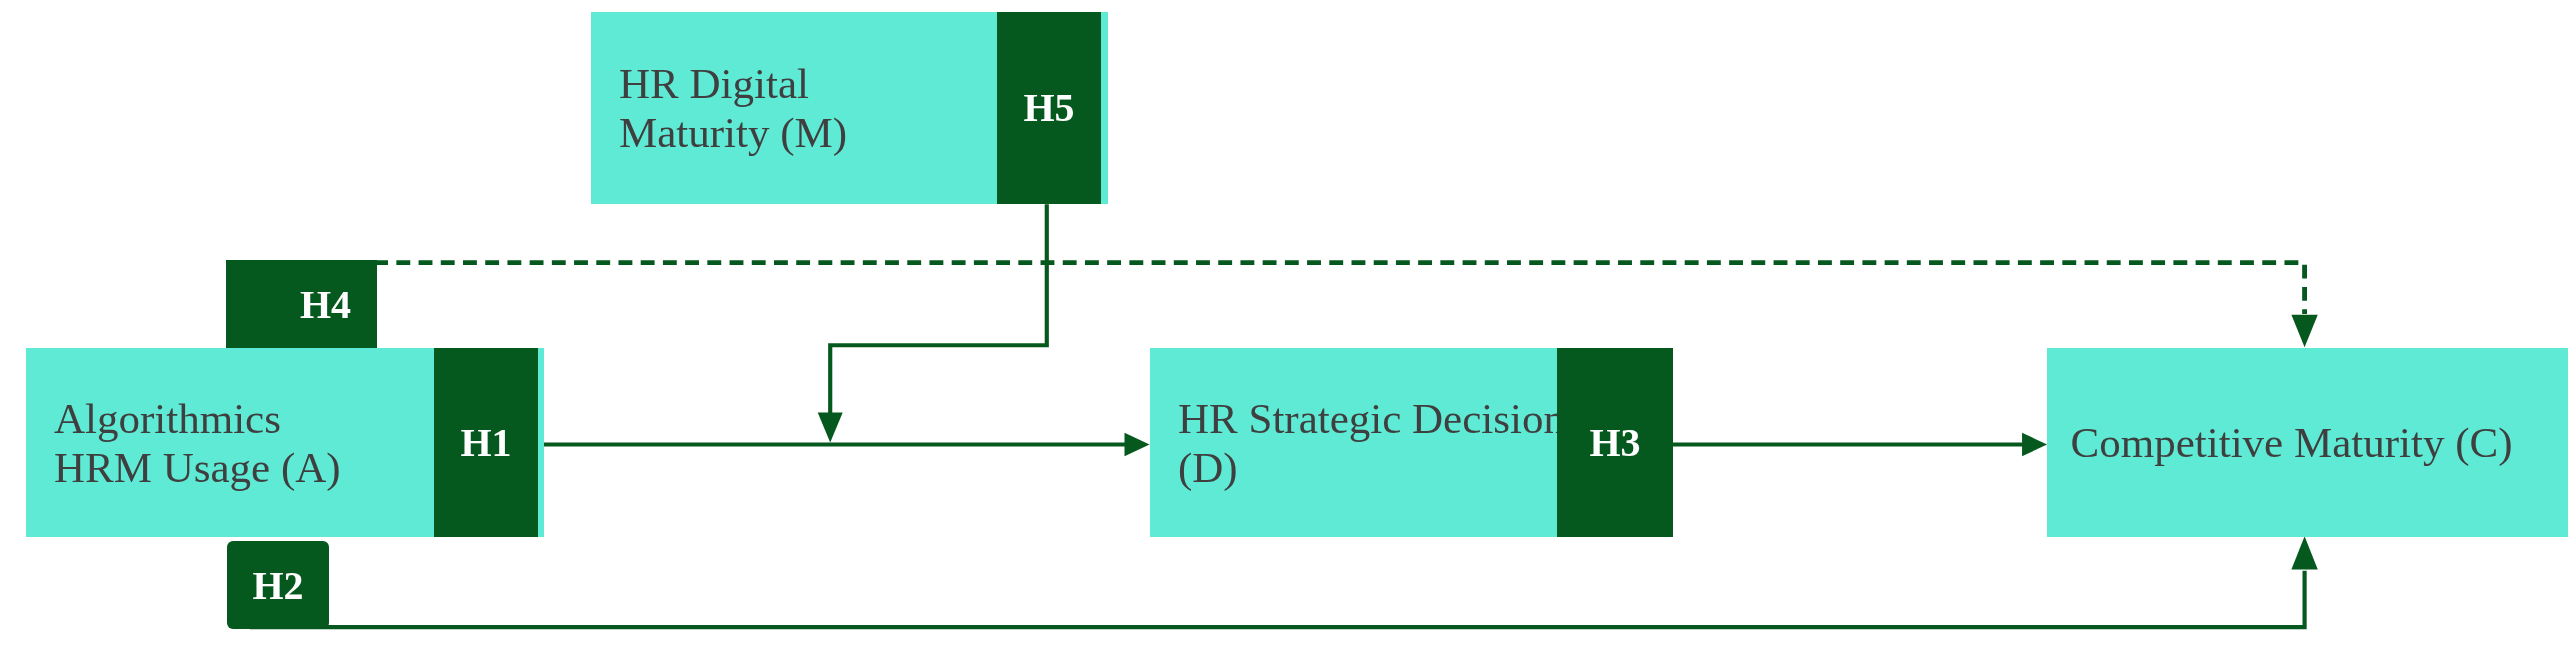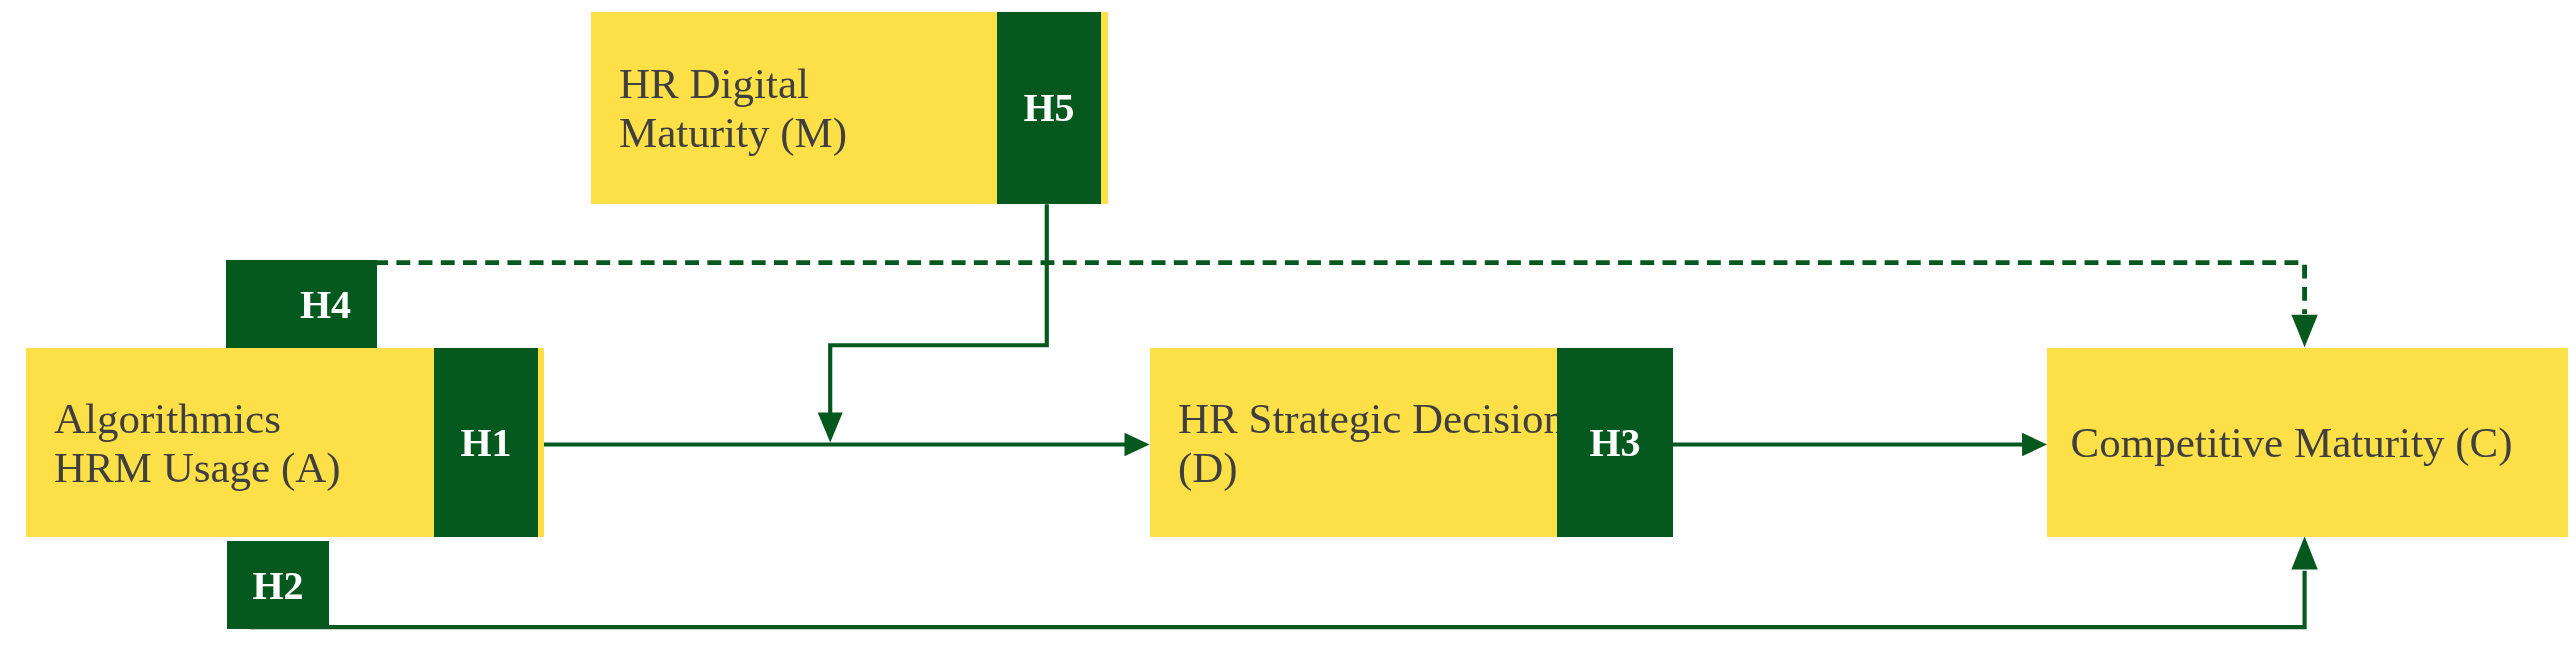--- a/index.html
+++ b/index.html
@@ -12,21 +12,21 @@
     overflow:hidden;
   }
   .wires{
     position:absolute;
     left:0;top:0;
     width:2576px;height:653px;
     z-index:1;
   }
   .node{
     position:absolute;
-    background:#fde047;
+    background:#5eead4;
     color:#3F3F3F;
     display:flex;
     flex-direction:column;
     justify-content:center;
     box-sizing:border-box;
     padding-left:28px;
     font-size:43px;
     line-height:49px;
     z-index:2;
   }
@@ -43,21 +43,21 @@
     align-items:center;
     justify-content:center;
     font-weight:bold;
     font-size:40px;
     z-index:3;
   }
   .tab-h5{left:997px;top:11.8px;width:104px;height:192px;}
   .tab-h1{left:434px;top:348px;width:104px;height:189px;}
   .tab-h3{left:1557px;top:348px;width:116px;height:189px;}
   .tab-h4{left:226px;top:260px;width:103px;height:88px;padding-left:48px;}
-  .tab-h2{left:227px;top:541px;width:102px;height:88px;}
+  .tab-h2{left:227px;top:541px;width:102px;height:88px;border-radius:6px;}
 </style>
 </head>
 <body>
 
 <div class="canvas">
 
   <svg class="wires" viewBox="0 0 3711 940" xmlns="http://www.w3.org/2000/svg">
 
     <g>
       <line x1="775" y1="640" x2="1624" y2="640" stroke="#06591E" stroke-width="6"></line>

